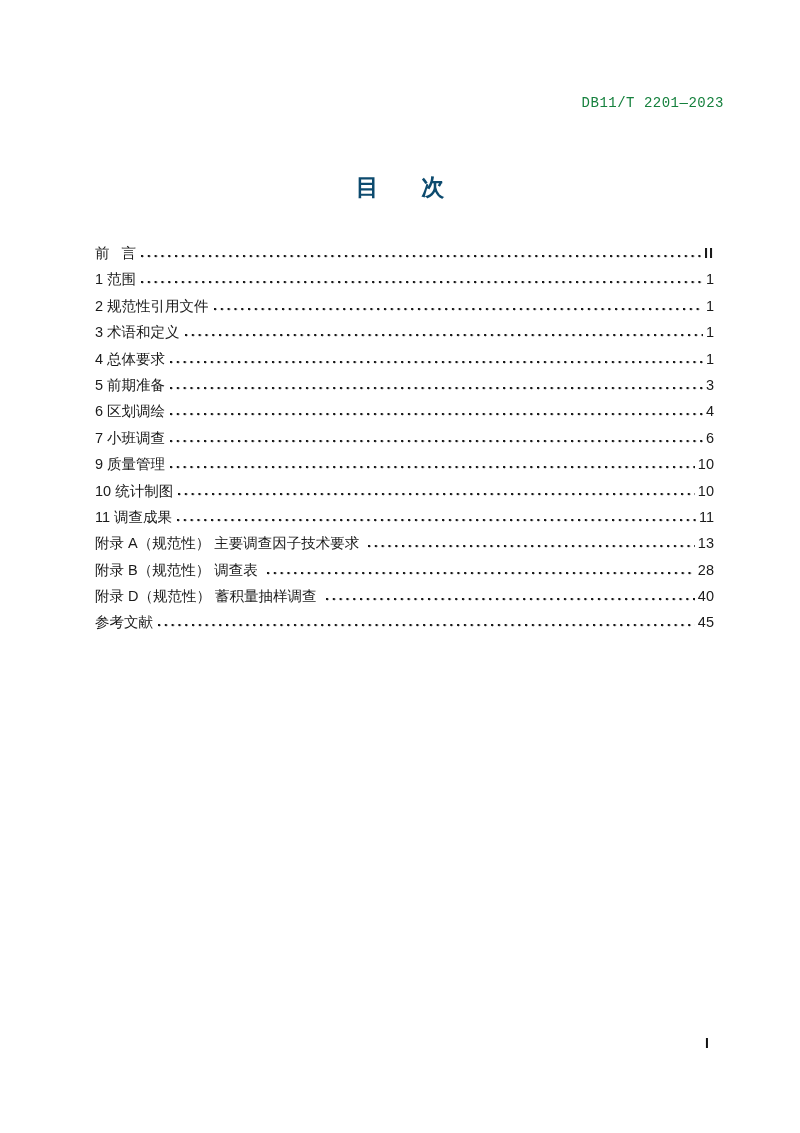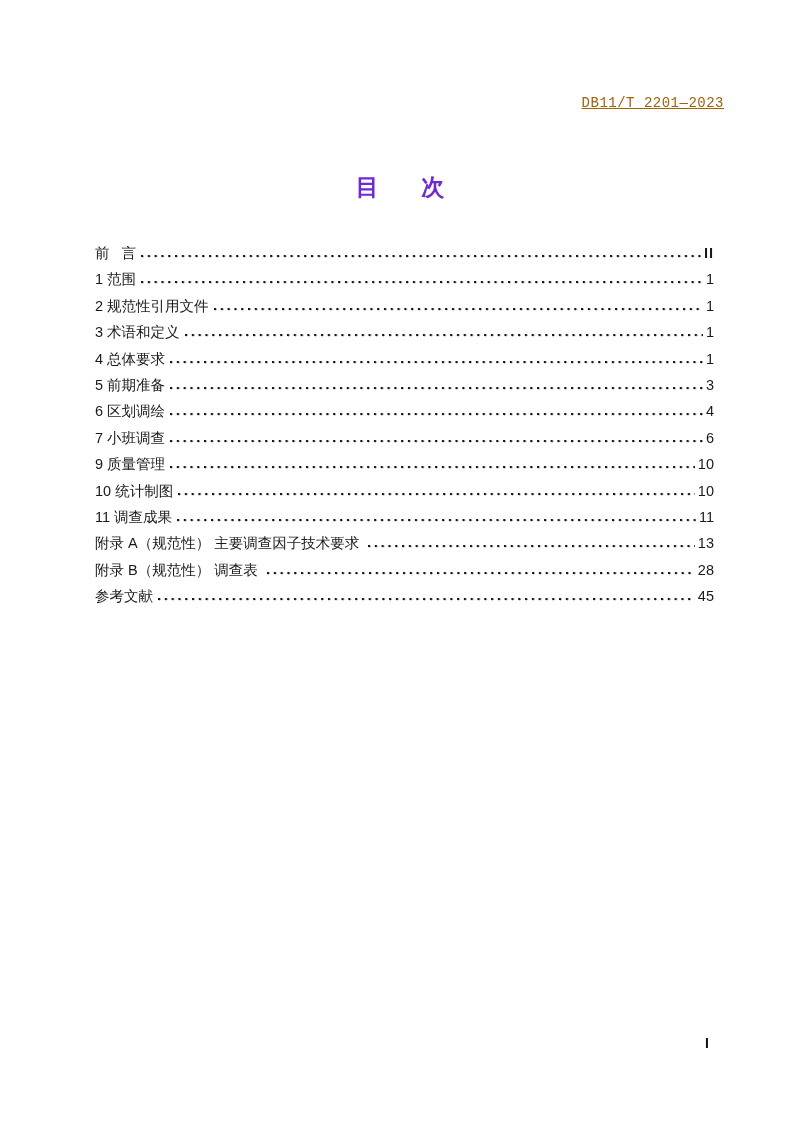--- a/index.html
+++ b/index.html
@@ -12,34 +12,33 @@
     color: #1a1a1a;
     overflow: hidden;
   }
   .doc-code {
     position: absolute;
     top: 95px;
     right: 76px;
     font-family: "Liberation Mono", monospace;
     font-size: 14px;
     letter-spacing: 0.5px;
-    color: #a16207;
-    text-decoration: underline;
+    color: #15803d;
   }
   .page-title {
     position: absolute;
     top: 172px;
     left: 0;
     width: 100%;
     text-align: center;
     font-size: 23px;
     font-weight: bold;
     white-space: pre;
     word-spacing: 36px;
-    color: #6d28d9;
+    color: #0c4a6e;
   }
   .toc {
     position: absolute;
     top: 244px;
     left: 95px;
     right: 86px;
   }
   .toc-row {
     display: flex;
     align-items: baseline;
@@ -145,19 +144,24 @@
     <span class="toc-label">附录 A（规范性） 主要调查因子技术要求 </span>
     <span class="dot-leader"></span>
     <span class="toc-page">13</span>
   </div>
   <div class="toc-row">
     <span class="toc-label">附录 B（规范性） 调查表 </span>
     <span class="dot-leader"></span>
     <span class="toc-page">28</span>
   </div>
   <div class="toc-row">
+    <span class="toc-label">附录 D（规范性） 蓄积量抽样调查 </span>
+    <span class="dot-leader"></span>
+    <span class="toc-page">40</span>
+  </div>
+  <div class="toc-row">
     <span class="toc-label">参考文献</span>
     <span class="dot-leader"></span>
     <span class="toc-page">45</span>
   </div>
 </div>
 
 <div class="footer-page-number">I</div>
 
 </body></html>

